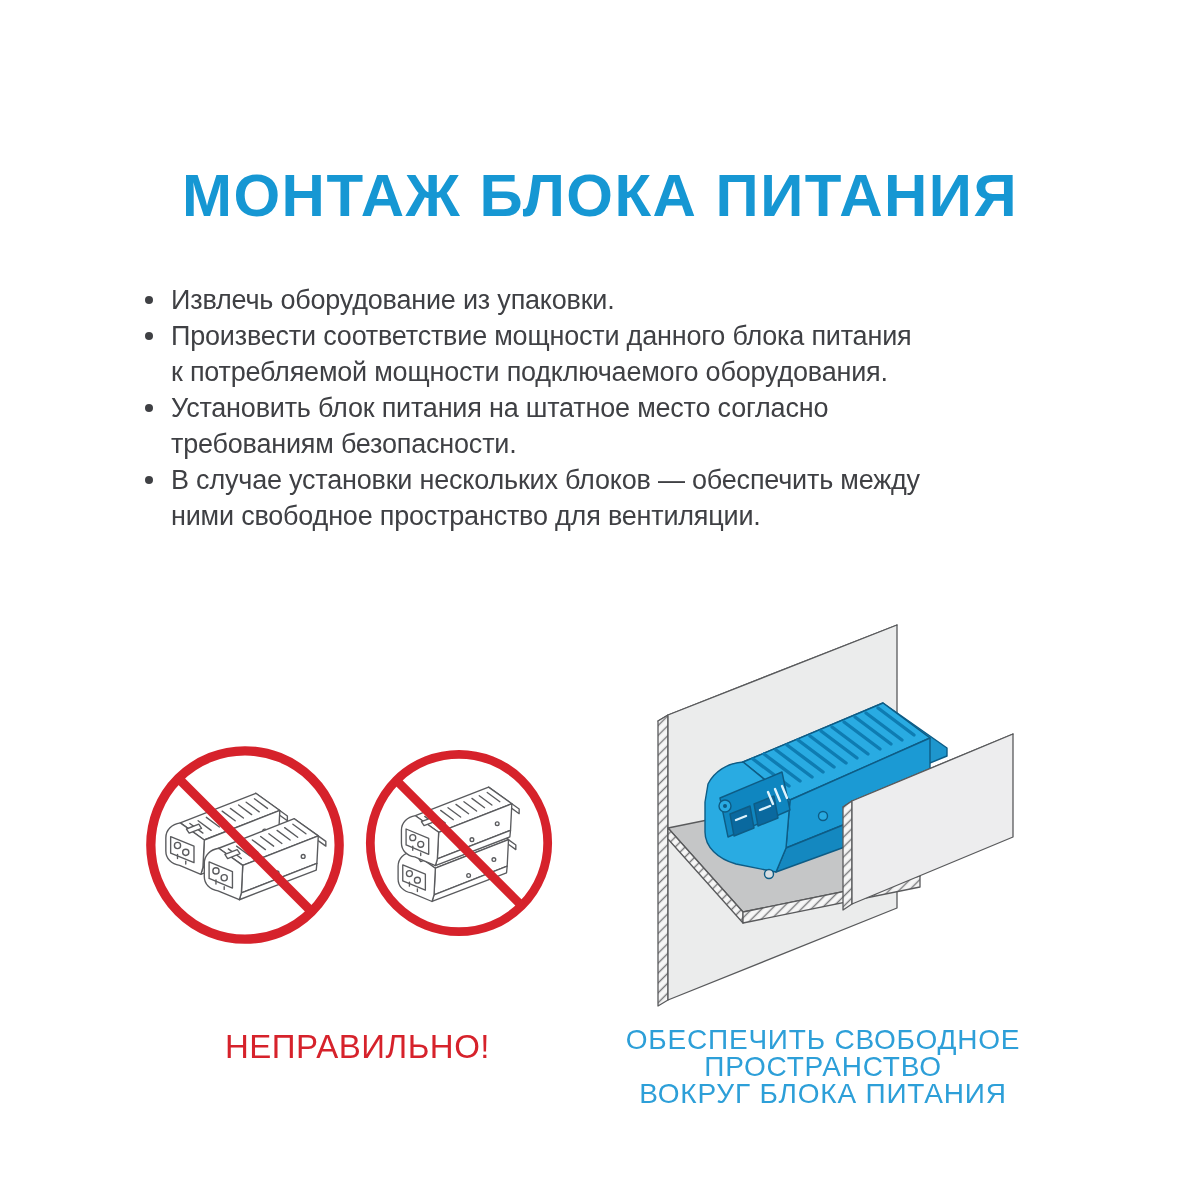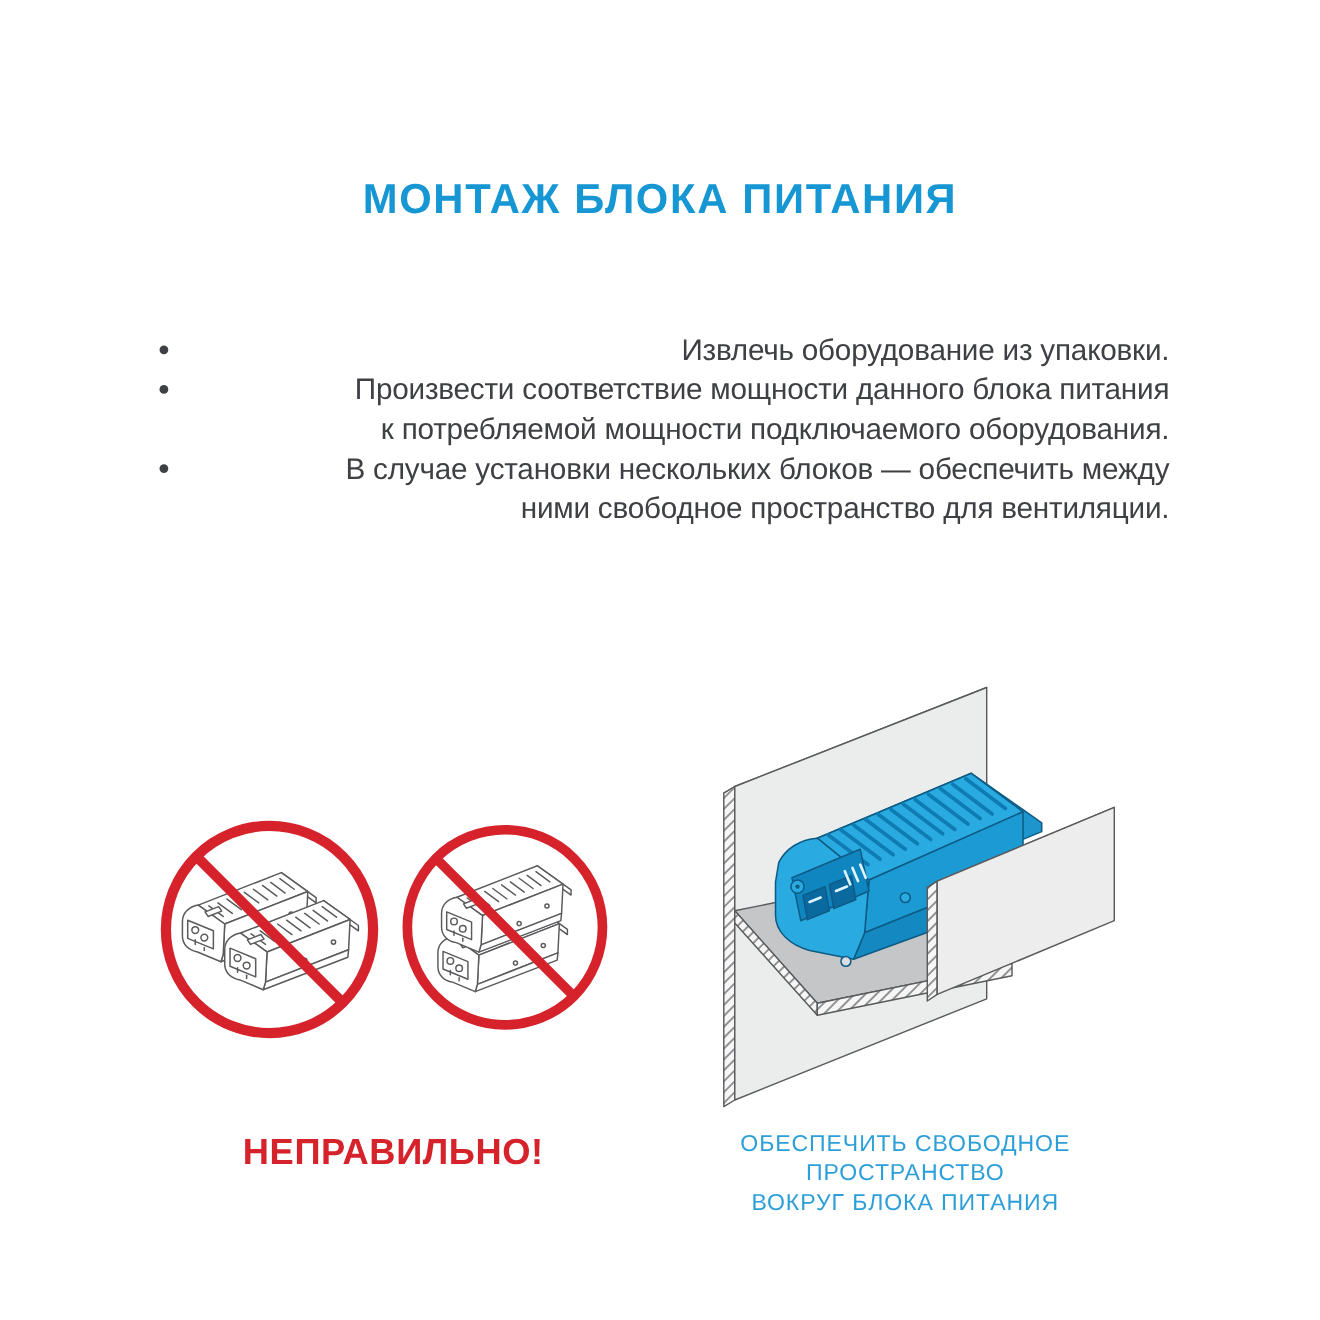--- a/index.html
+++ b/index.html
@@ -2,46 +2,46 @@
 <html><head>
 <meta charset="utf-8">
 <style>
   html,body{margin:0;padding:0;background:#ffffff;}
   .page{
     position:relative;width:1200px;height:1200px;background:#ffffff;
     font-family:"Liberation Sans", sans-serif;overflow:hidden;
   }
   .title{
     position:absolute;top:161px;left:0;right:0;text-align:center;
-    font-size:38px;font-weight:bold;letter-spacing:1.5px;color:#1697d3;
+    font-size:60px;font-weight:bold;letter-spacing:1.5px;color:#1697d3;
   }
   ul.instructions{
     list-style:none;margin:0;padding:0;
-    position:absolute;left:143px;top:300px;width:920px;text-align:right;
+    position:absolute;left:143px;top:282px;width:920px;
   }
   ul.instructions li{
     position:relative;padding-left:28px;
     font-size:27px;line-height:36px;color:#3f4044;
     white-space:pre-line;letter-spacing:-0.2px;
   }
   ul.instructions li::before{
     content:"";position:absolute;left:2px;top:14px;
     width:8px;height:8px;border-radius:50%;background:#3f4044;
   }
   .fig{position:absolute;}
   .fig1{left:142px;top:742px;}
   .fig2{left:362px;top:746px;}
   .figmain{left:630px;top:620px;}
   .wrong-label{
     position:absolute;left:145px;top:1028px;width:425px;text-align:center;
-    font-size:33px;font-weight:bold;letter-spacing:0.5px;color:#d6222b;
+    font-size:33px;font-weight:normal;letter-spacing:0.5px;color:#d6222b;
   }
   .correct-label{
     position:absolute;left:593px;top:1026px;width:460px;text-align:center;
-    font-size:21px;font-weight:normal;line-height:27px;letter-spacing:0.8px;
+    font-size:28px;font-weight:normal;line-height:27px;letter-spacing:0.8px;
     color:#2d9fd8;white-space:pre-line;
   }
 </style>
 </head>
 <body>
 
 <div class="page">
 
   <svg width="0" height="0" style="position:absolute" aria-hidden="true">
     <defs>
@@ -77,20 +77,22 @@
       </g>
     </defs>
   </svg>
 
   <div class="title">МОНТАЖ БЛОКА ПИТАНИЯ</div>
 
   <ul class="instructions">
     <li>Извлечь оборудование из упаковки.</li>
     <li>Произвести соответствие мощности данного блока питания
 к потребляемой мощности подключаемого оборудования.</li>
+    <li>Установить блок питания на штатное место согласно
+требованиям безопасности.</li>
     <li>В случае установки нескольких блоков — обеспечить между
 ними свободное пространство для вентиляции.</li>
   </ul>
 
   <svg class="fig fig1" width="206" height="206" viewBox="0 0 210 210">
     <g transform="translate(11,46) scale(0.70)">
       <use href="#psuL"></use>
       <use href="#psuL" transform="translate(56,37)"></use>
     </g>
     <g fill="none" stroke="#d6222b" stroke-width="9.5">

